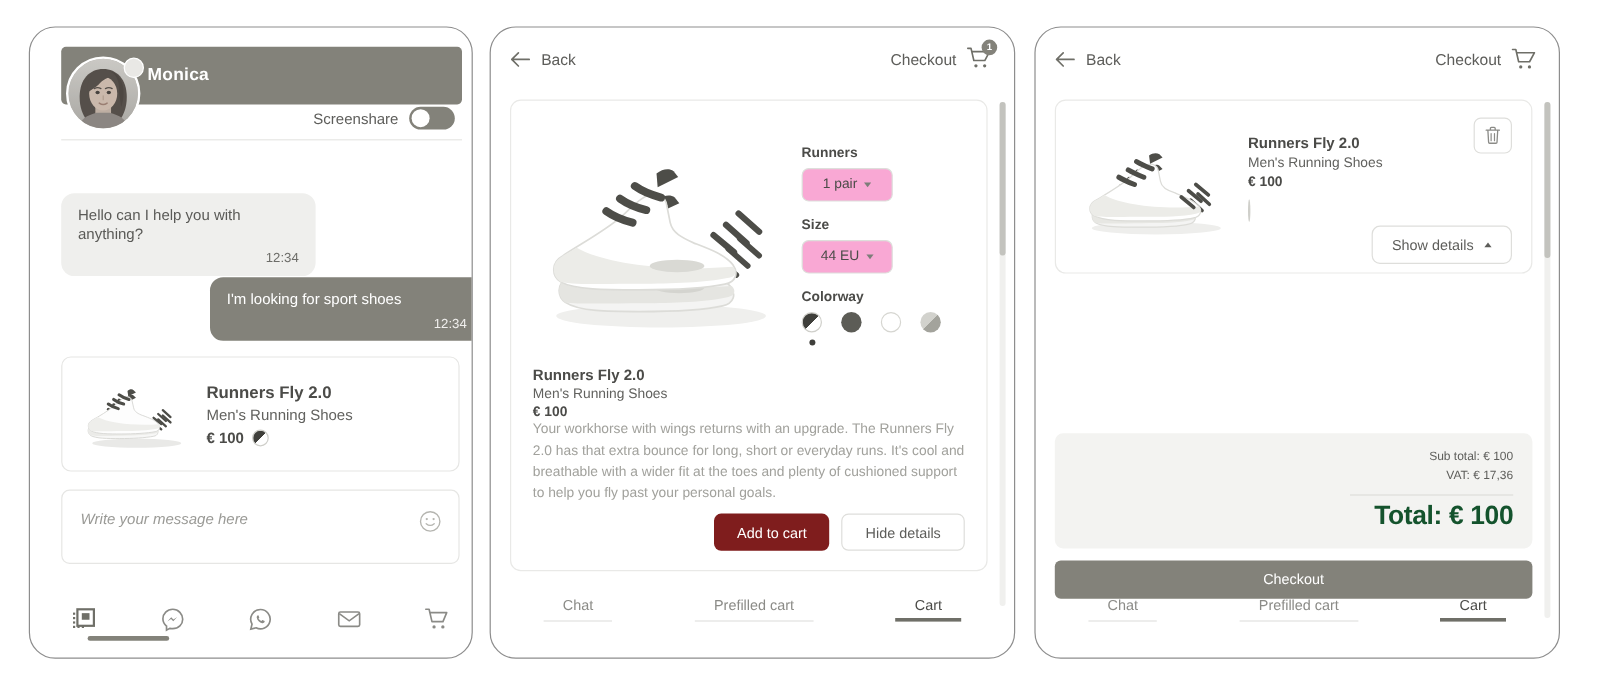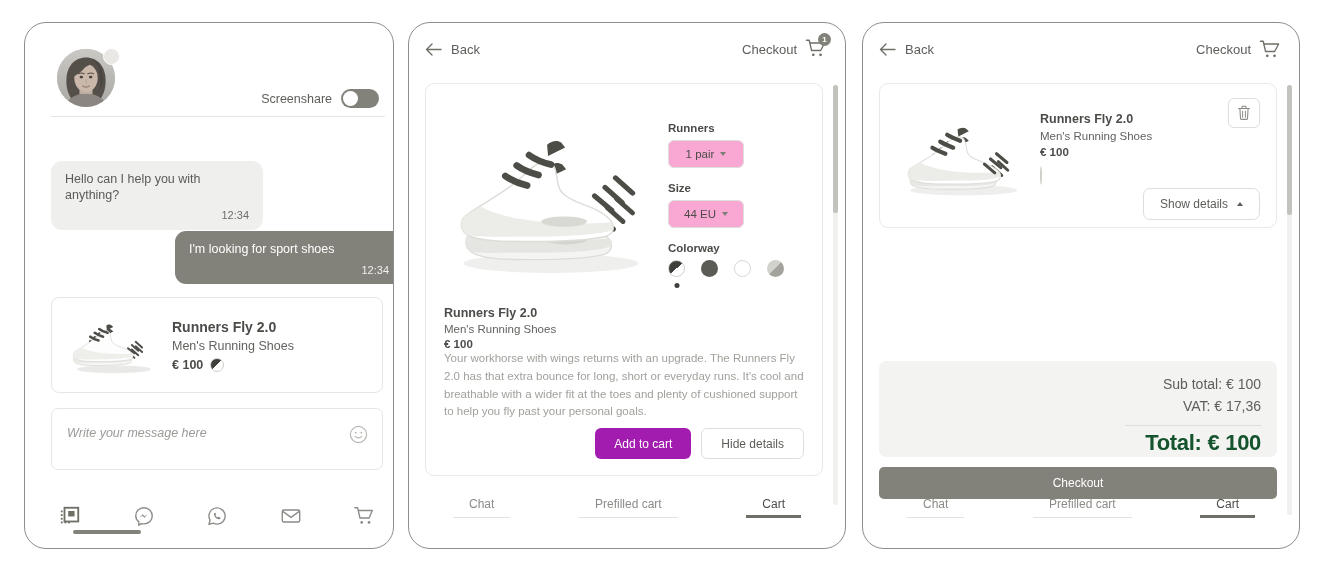--- a/index.html
+++ b/index.html
@@ -225,21 +225,21 @@
   }
   .detail-actions {
     position: absolute; right: 18px; bottom: 16px;
     display: flex; gap: 10px;
   }
   .btn {
     height: 31px; padding: 0 19px; border-radius: 6px;
     display: flex; align-items: center; justify-content: center;
     font-size: 12px;
   }
-  .btn-primary { background: #a21caf; color: #ffffff; }
+  .btn-primary { background: #7f1d1d; color: #ffffff; }
   .btn-ghost { background: #fff; border: 1px solid #dedeDB; color: #5d5d5a; }
 
   
   .tabs {
     position: absolute; left: 60px; right: 60px; bottom: 30px;
     display: flex; justify-content: space-between; align-items: flex-end;
   }
   .tab { font-size: 12px; color: #8b8b87; padding-bottom: 7px; position: relative; text-align: center; }
   .tab .ul { position: absolute; left: -16px; right: -16px; bottom: 0; height: 1.5px; background: #e2e2df; }
   .tab.active { color: #4b4b48; }
@@ -269,38 +269,41 @@
     height: 32px; padding: 0 16px; border: 1px solid #dedeDB; border-radius: 7px;
     display: flex; align-items: center; gap: 9px;
     font-size: 12px; color: #5d5d5a; background: #fff;
   }
   .totals {
     position: absolute; left: 16px; right: 22px; top: 338px; height: 96px;
     background: #f3f3f1; border-radius: 7px;
     padding: 12px 16px;
     text-align: right;
   }
-  .tot-line { font-size: 14px; color: #5d5d5a; line-height: 1.6; }
+  .tot-line { font-size: 10px; color: #5d5d5a; line-height: 1.6; }
   .tot-rule { margin: 7px 0 4px auto; width: 136px; height: 1px; background: #dededa; }
   .tot-total { font-size: 22px; font-weight: bold; color: #14532d; letter-spacing: -.3px; }
   .checkout-btn {
     position: absolute; left: 16px; right: 22px; top: 444px; height: 32px;
     background: #83827a; color: #fff; border-radius: 5px;
     display: flex; align-items: center; justify-content: center;
     font-size: 12px;
   }
 </style>
 </head>
 <body>
 
 <div class="stage">
 
   <div class="phone" id="phone-chat">
     <div class="phone-inner">
 
+      <div class="chat-header">
+        <span class="name">Monica</span>
+      </div>
 
       <div class="avatar-wrap">
         <div class="avatar">
           <svg viewBox="0 0 62 62">
             <defs>
               <clipPath id="avclip">
                   <circle cx="31" cy="31" r="31"></circle>
                 </clipPath>
               <linearGradient id="bgav" x1="0" y1="0" x2="0" y2="1">
                 <stop offset="0" stop-color="#d9d7d2"></stop>

